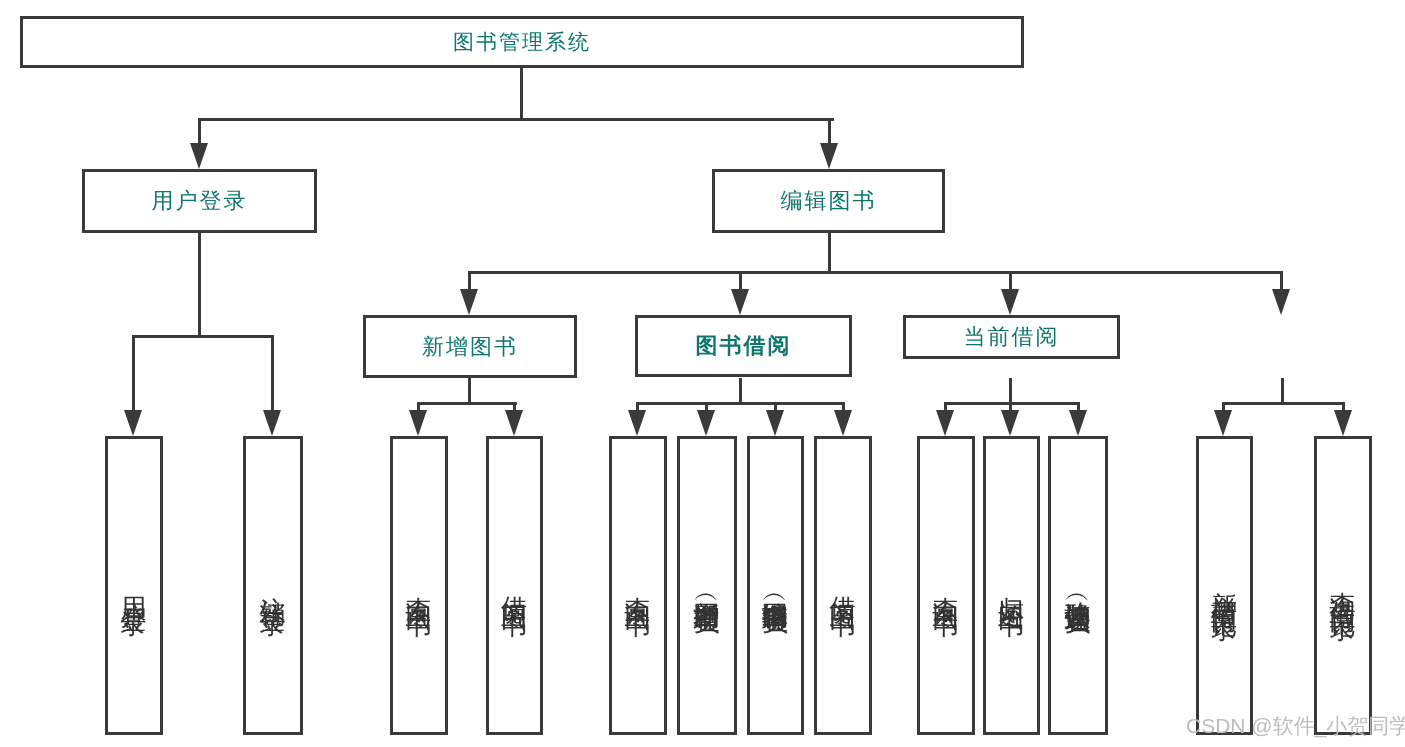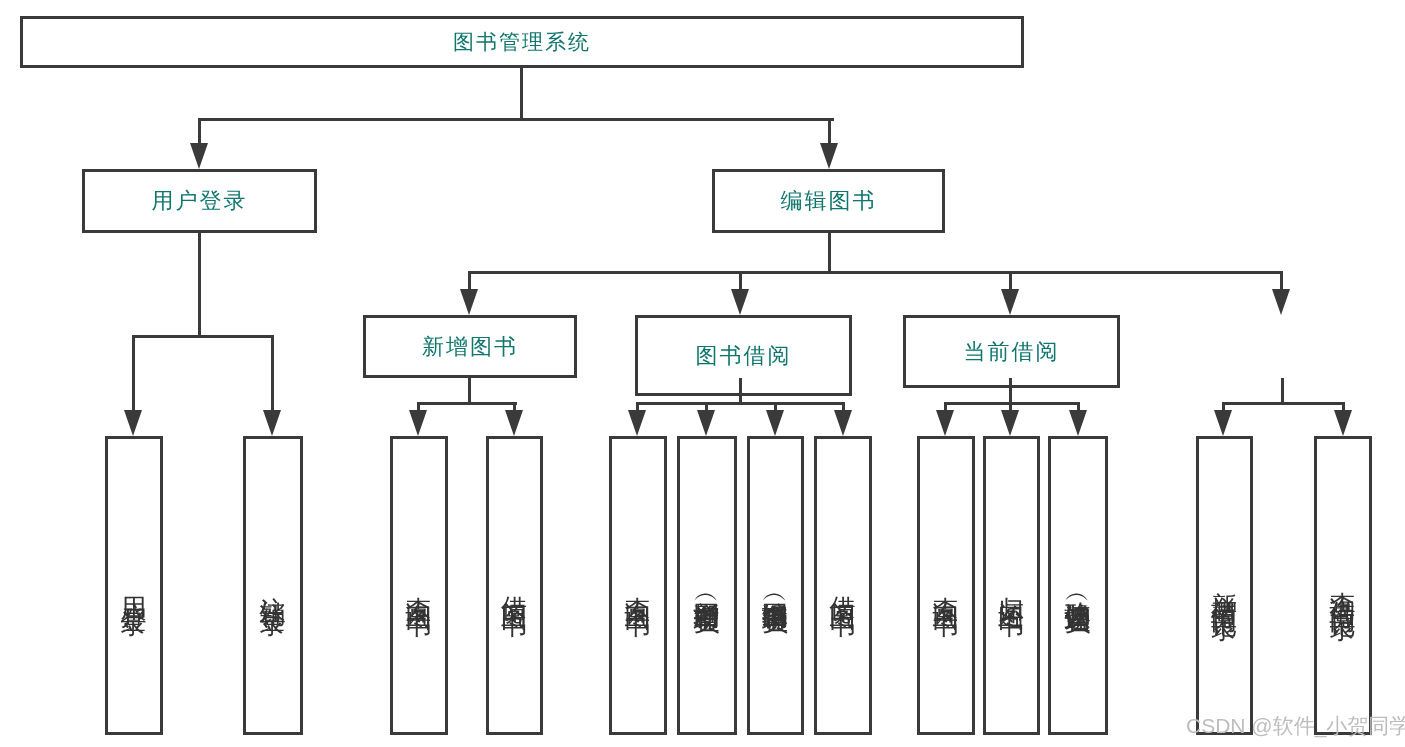--- a/index.html
+++ b/index.html
@@ -96,24 +96,24 @@
   <div class="v" style="left:739px;top:271px;height:20px;"></div>
   <div class="ah" style="left:731px;top:289px;"></div>
   <div class="v" style="left:1009px;top:271px;height:20px;"></div>
   <div class="ah" style="left:1001px;top:289px;"></div>
   <div class="v" style="left:1280px;top:271px;height:20px;"></div>
   <div class="ah" style="left:1272px;top:289px;"></div>
 
   <div class="box" style="left:363px;top:315px;width:214px;height:63px;">
     <span class="hlabel">新增图书</span>
   </div>
-  <div class="box" style="left:635px;top:315px;width:217px;height:81px;">
+  <div class="box" style="left:635px;top:315px;width:217px;height:62px;font-weight:bold;">
     <span class="hlabel">图书借阅</span>
   </div>
-  <div class="box" style="left:903px;top:315px;width:217px;height:73px;">
+  <div class="box" style="left:903px;top:315px;width:217px;height:44px;">
     <span class="hlabel">当前借阅</span>
   </div>
 
   <div class="v" style="left:468px;top:378px;height:26px;"></div>
   <div class="h" style="left:417px;top:402px;width:100px;"></div>
   <div class="v" style="left:417px;top:402px;height:10px;"></div>
   <div class="ah" style="left:409px;top:410px;"></div>
   <div class="v" style="left:513px;top:402px;height:10px;"></div>
   <div class="ah" style="left:505px;top:410px;"></div>
 

